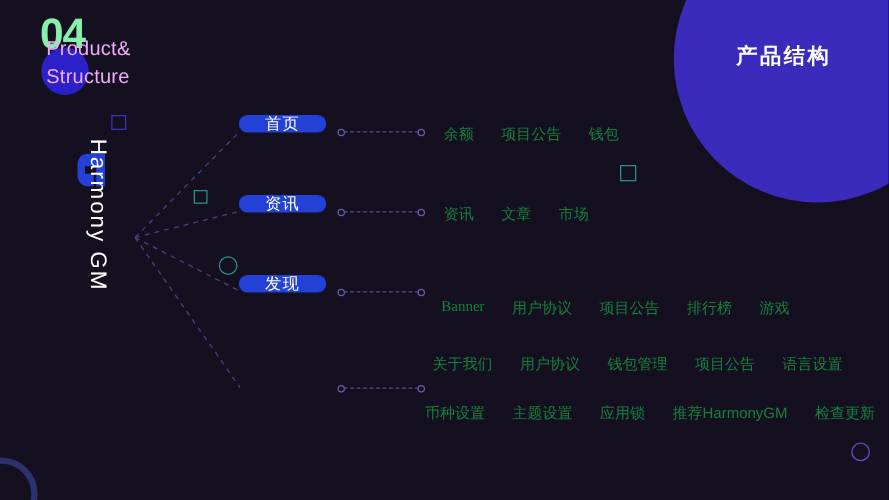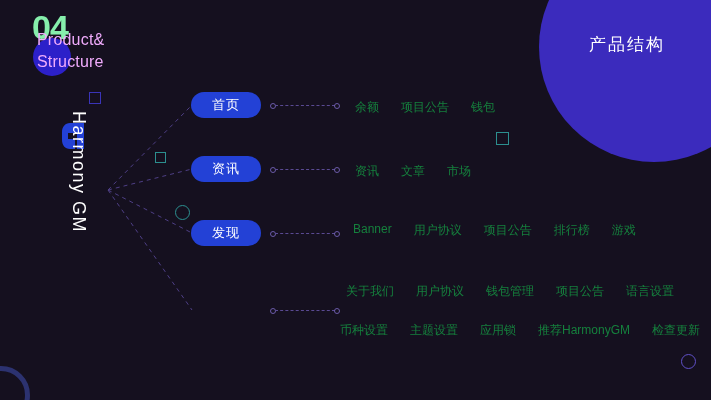--- a/index.html
+++ b/index.html
@@ -115,21 +115,21 @@
   }
 
   
   .slide-title {
     position: absolute;
     right: 46px;
     top: 33px;
     font-size: 17px;
     color: #ffffff;
     letter-spacing: 2px;
-    font-weight: normal;
+    font-weight: bold;
   }
 
   
   .brand-logo {
     position: absolute;
     left: 58px;
     top: 119px;
     width: 34px;
     height: 34px;
   }
@@ -147,21 +147,21 @@
     white-space: nowrap;
   }
 
   
   .fan { position: absolute; left: 0; top: 0; width: 711px; height: 400px; pointer-events: none; }
 
   
   .node {
     position: absolute;
     width: 70px;
-    height: 26px;
+    height: 14px;
     border-radius: 13px;
     background: #2341d6;
     color: #ffffff;
     font-size: 13px;
     display: flex;
     align-items: center;
     justify-content: center;
     letter-spacing: 1px;
   }
   .dashline {
@@ -257,21 +257,21 @@
     <span class="leaf">文章</span>
     <span class="leaf">市场</span>
   </div>
 
   <div class="node" style="left:191px; top:220px;">发现</div>
   <div class="dashline" style="left:270px; top:229px; width:70px;">
     <span class="dot a"></span>
     <span class="seg"></span>
     <span class="dot b"></span>
   </div>
-  <div class="leafrow" style="left:353px; top:222px;">
+  <div class="leafrow" style="left:353px; top:238px;font-family:Liberation Serif, serif;">
     <span class="leaf">Banner</span>
     <span class="leaf">用户协议</span>
     <span class="leaf">项目公告</span>
     <span class="leaf">排行榜</span>
     <span class="leaf">游戏</span>
   </div>
 
   <div class="dashline" style="left:270px; top:306px; width:70px;">
     <span class="dot a"></span>
     <span class="seg"></span>

